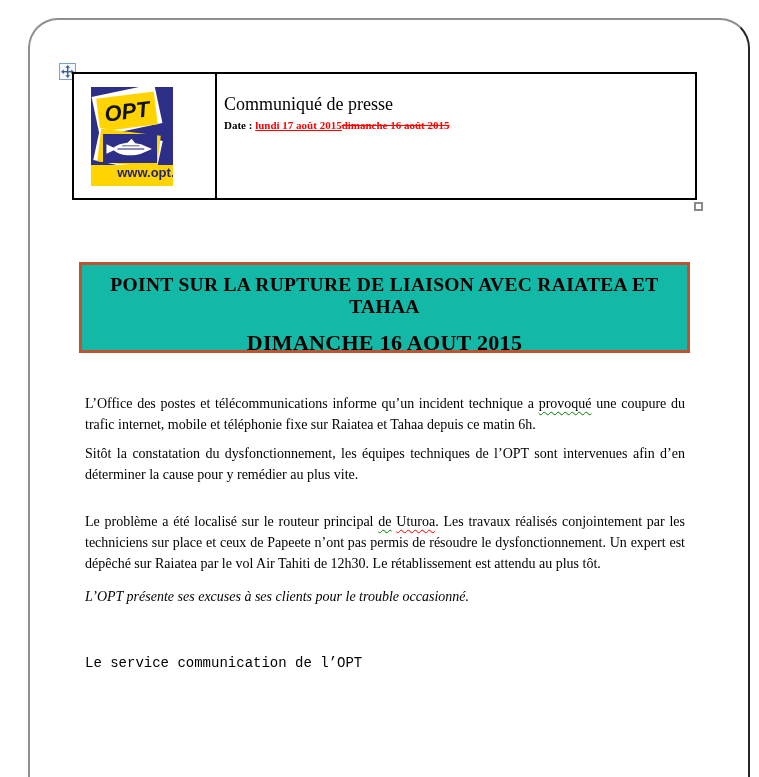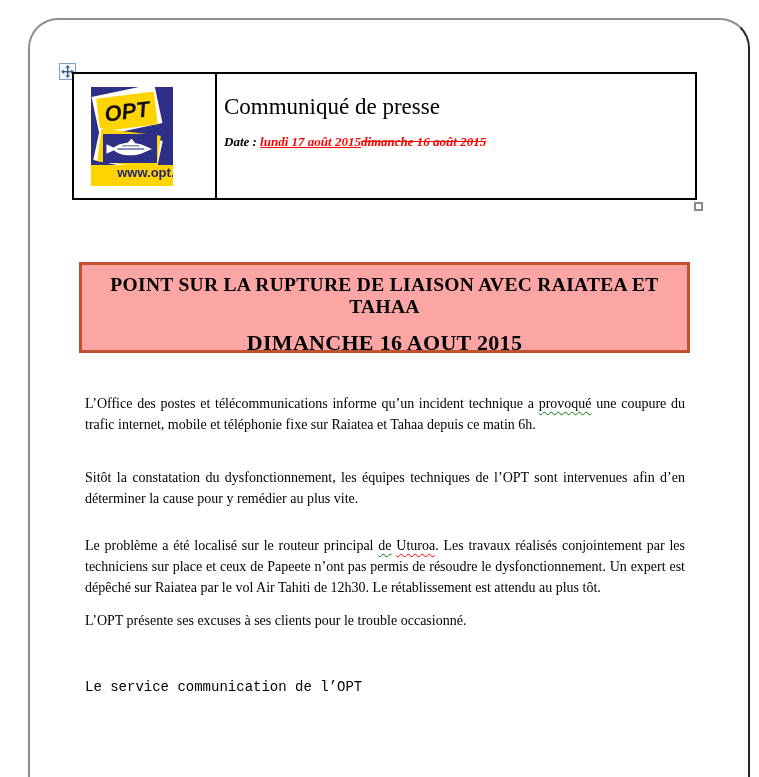--- a/index.html
+++ b/index.html
@@ -34,43 +34,43 @@
   .card-white-mid  { left:5px;  top:47px; width:64px; height:33px; background:#fff;    transform:rotate(12deg); }
   .card-yellow-mid { left:8px;  top:45px; width:60px; height:33px; background:#ffd400; transform:rotate(7deg); }
   .fish-box { position:absolute; left:12px; top:47px; width:54px; height:29px; background:#2d2f86;
               display:flex; align-items:center; justify-content:center; }
   .logo-strip { position:absolute; left:0; bottom:0; width:100%; height:21px; background:#ffd400;
                 display:flex; align-items:flex-start; justify-content:center;padding-left:40px; }
   .logo-url { font-family:"Liberation Sans", sans-serif; font-weight:bold; font-size:13px; color:#22247a; }
 
   
   .right-cell { position:absolute; left:150px; top:20px; right:8px; }
-  .press-title { font-size:23px; font-weight:normal; color:#000; }
-  .date-line { margin-top:14px; font-size:13px; font-weight:bold;font-style:italic; }
+  .press-title { font-size:18px; font-weight:normal; color:#000; }
+  .date-line { margin-top:4px; font-size:11px; font-weight:bold; }
   .ins { color:#ff0000; text-decoration:underline; }
   .del { color:#ff0000; text-decoration:line-through; }
 
   
   .resize-handle { position:absolute; left:694px; top:202px; width:9px; height:9px;
                    background:#fff; border:2px solid #8a8a8a; }
 
   
   .headline-box { position:absolute; left:79px; top:262px; width:611px; height:91px;
-                  border:3px solid #c2512e; background:#fca5a5; text-align:center;
+                  border:3px solid #c2512e; background:#14b8a6; text-align:center;
                   padding:9px 10px 0 10px; }
   .headline { font-size:19.5px; font-weight:bold; line-height:22px; letter-spacing:0.3px; }
   .headline-date { font-size:22px; font-weight:bold; line-height:22px; letter-spacing:0.3px; margin-top:14px; }
 
   
   .body-text { position:absolute; left:85px; top:393px; width:600px;
                font-size:14px; line-height:21px; text-align:justify; }
-  .body-text p.p1 { margin-bottom:32px; }
+  .body-text p.p1 { margin-bottom:8px; }
   .body-text p.p2 { margin-bottom:16px; }
   .body-text p.p3 { margin-bottom:12px;margin-top:26px; }
-  .body-text p.p4 { margin-bottom:46px; }
+  .body-text p.p4 { margin-bottom:46px;font-style:italic; }
   .sig { text-align:left;font-family:Liberation Mono, monospace; }
   .sq-green { text-decoration-line:underline; text-decoration-style:wavy;
               text-decoration-color:#008000; text-decoration-thickness:1px; text-underline-offset:3px; }
   .sq-red   { text-decoration-line:underline; text-decoration-style:wavy;
               text-decoration-color:#ff0000; text-decoration-thickness:1px; text-underline-offset:3px; }
 </style>
 </head>
 <body>
 
 <div class="screen">

